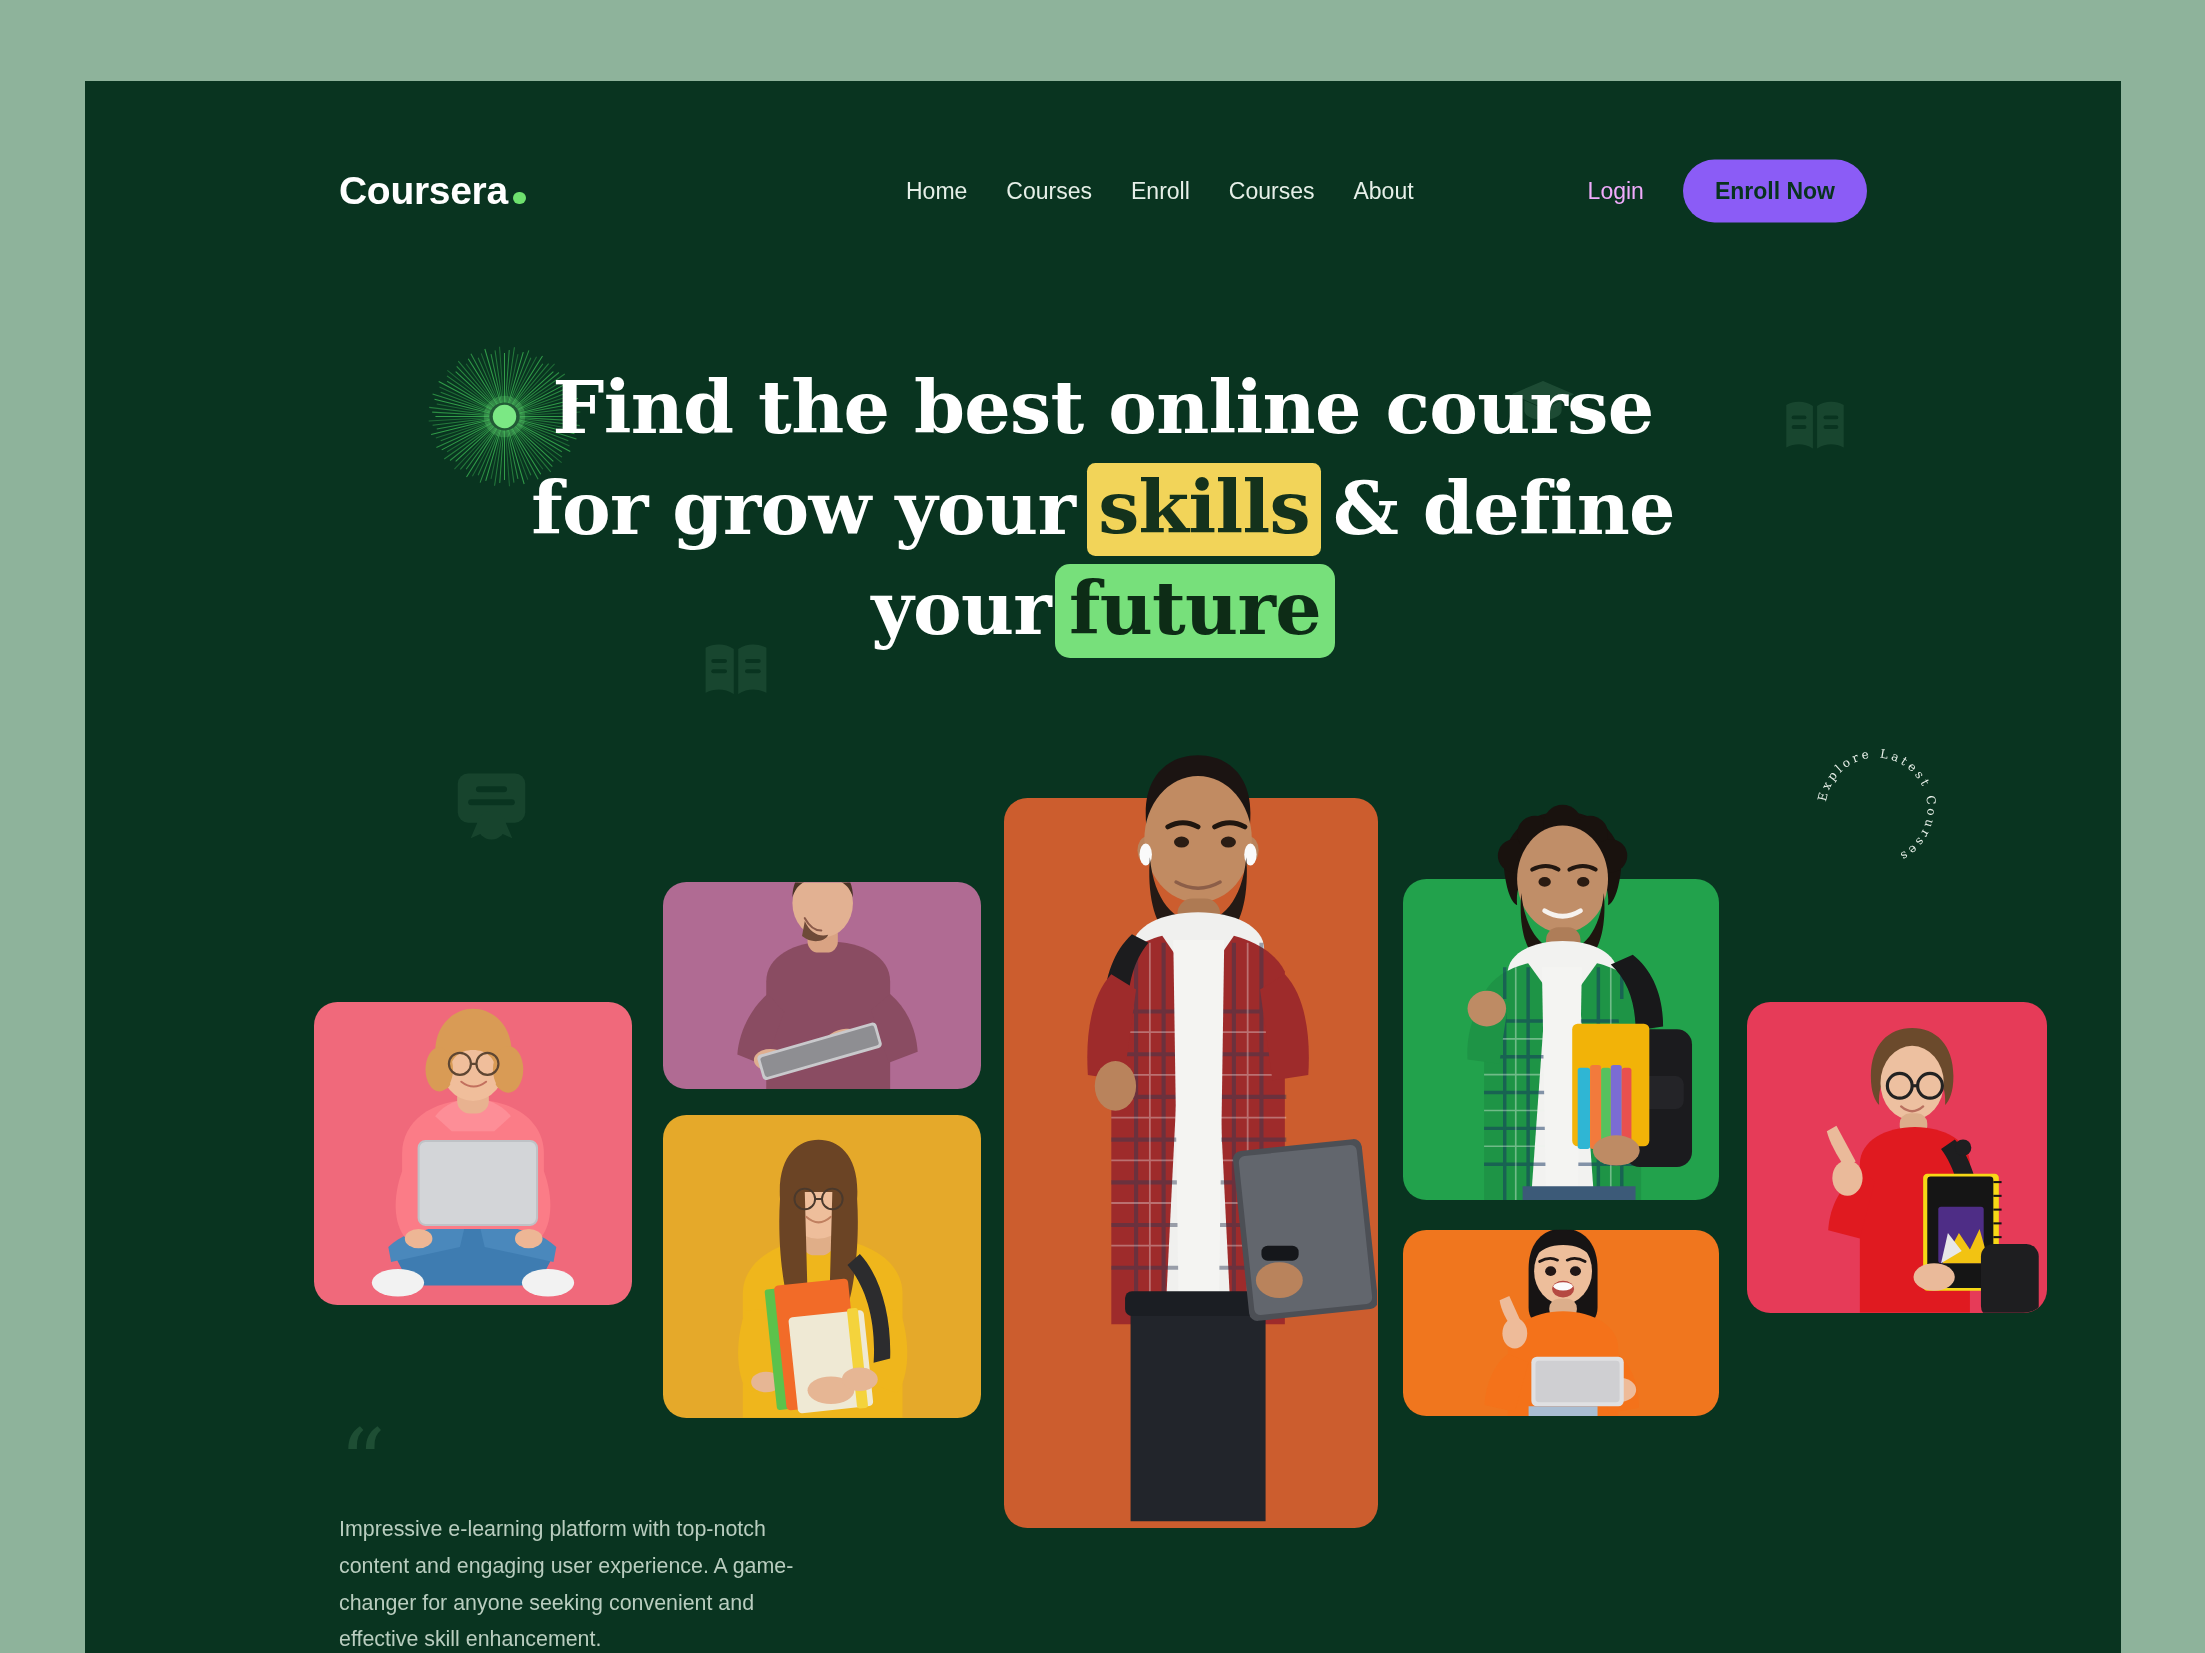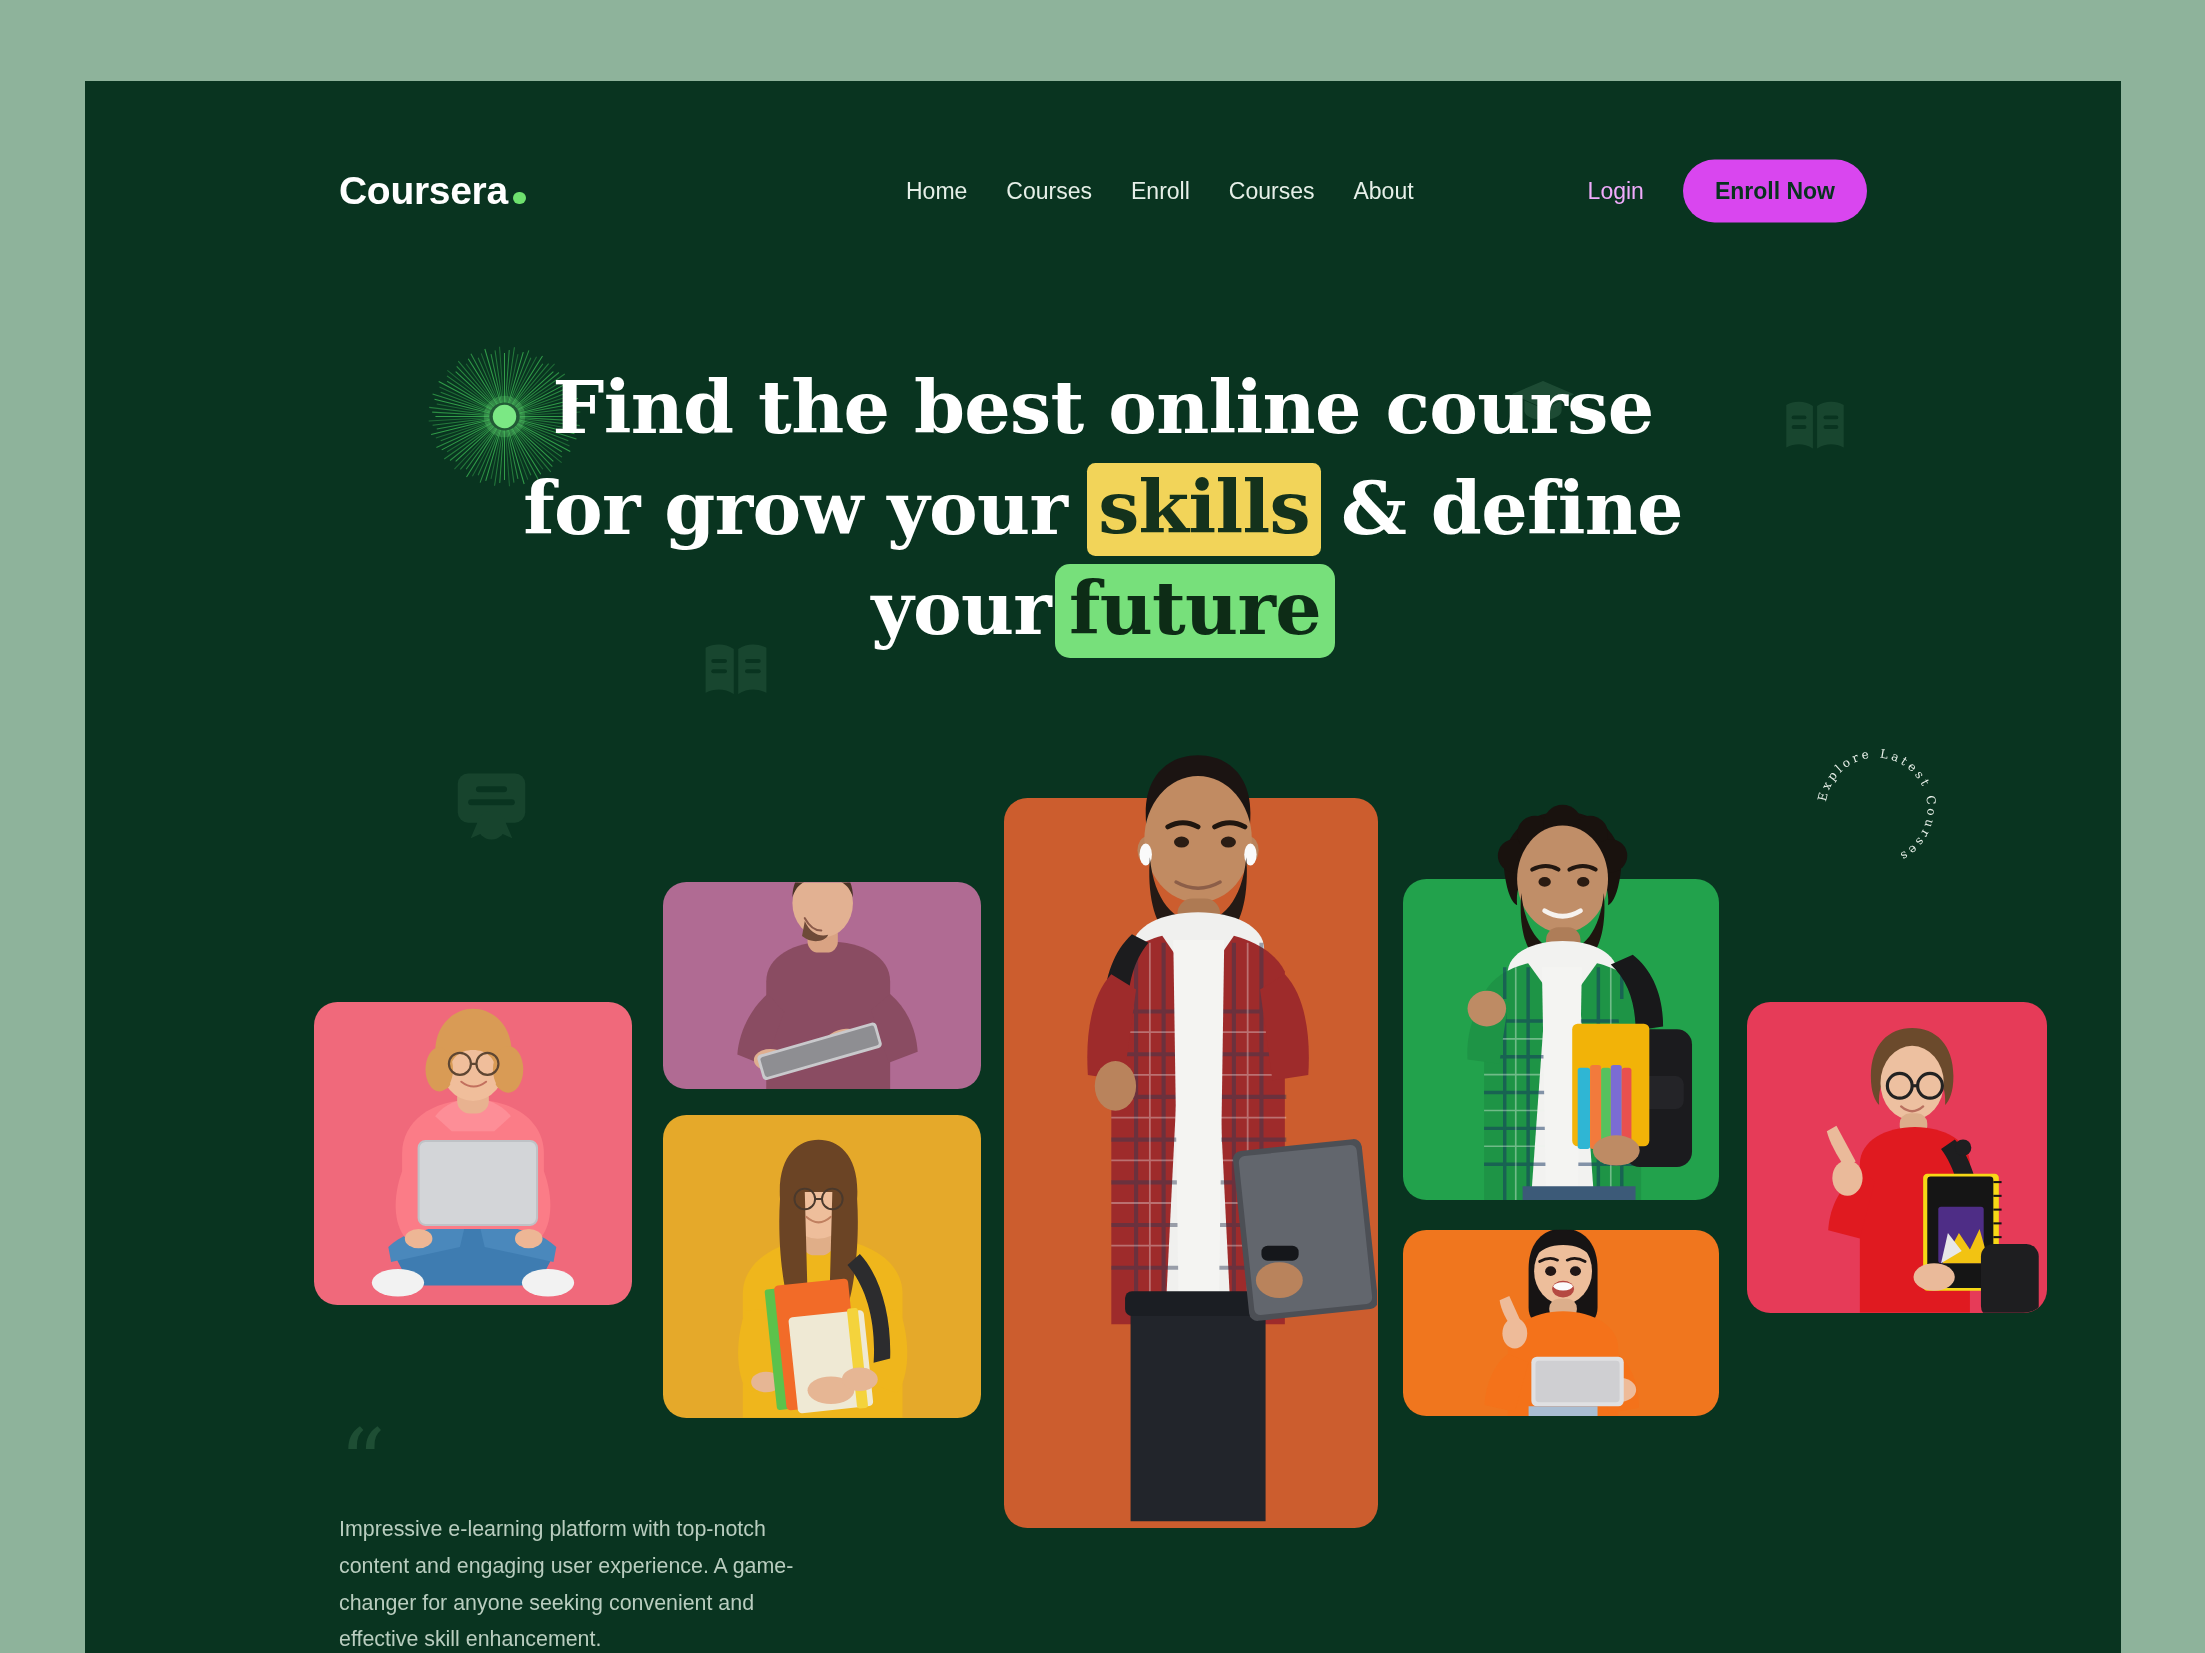--- a/index.html
+++ b/index.html
@@ -51,21 +51,21 @@
 
   #header-actions {
     position: absolute; right: 254px; top: 110px;
     transform: translateY(-50%);
     display: flex; align-items: center; gap: 39px;
   }
   #login-link {
     color: #f0abfc; font-size: 23px; cursor: pointer; white-space: nowrap;
   }
   #enroll-button {
-    background: #d946ef; color: #08331E;
+    background: #8b5cf6; color: #08331E;
     font-size: 23px; font-weight: 700;
     border: none; border-radius: 32px;
     padding: 18px 32px; cursor: pointer; white-space: nowrap;
     font-family: "Liberation Sans", sans-serif;
   }
 
   
   #hero-headline {
     position: absolute; left: 0; top: 276px; width: 100%;
     text-align: center;
@@ -73,21 +73,21 @@
     color: #FFFFFF;
     font-size: 73px;
     line-height: 1.38;
     font-weight: 700;
     letter-spacing: -0.7px;
   }
   #hero-headline .hl-line { display: block; white-space: nowrap; }
   .mark-skills {
     background: #F2D459; color: #14321C;
     border-radius: 8.3px; padding: 1.4px 11px 5.5px 11px;
-    margin: 0 20px;
+    margin: 0 12px;
   }
   .mark-future {
     background: #77E07B; color: #0D2C16;
     border-radius: 15px; padding: 1.4px 13.8px 6.9px 13.8px;
     margin-left: 4.1px;
   }
 
   
   .deco { position: absolute; pointer-events: none; }
   #deco-sunburst { left: 340px; top: 263px; width: 159px; height: 145px; }

